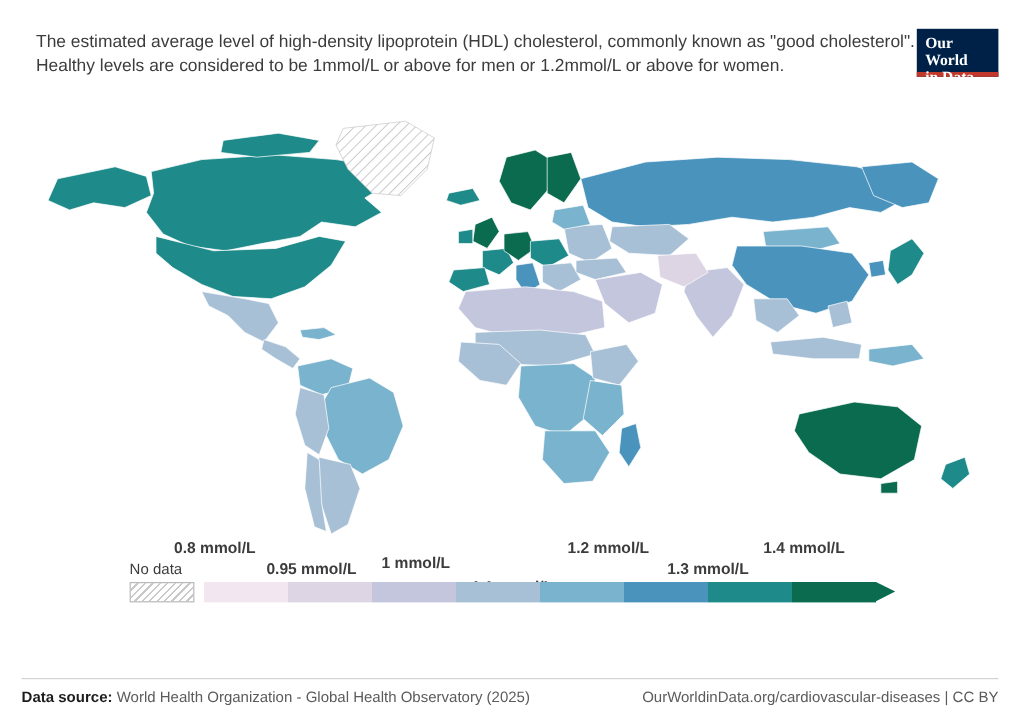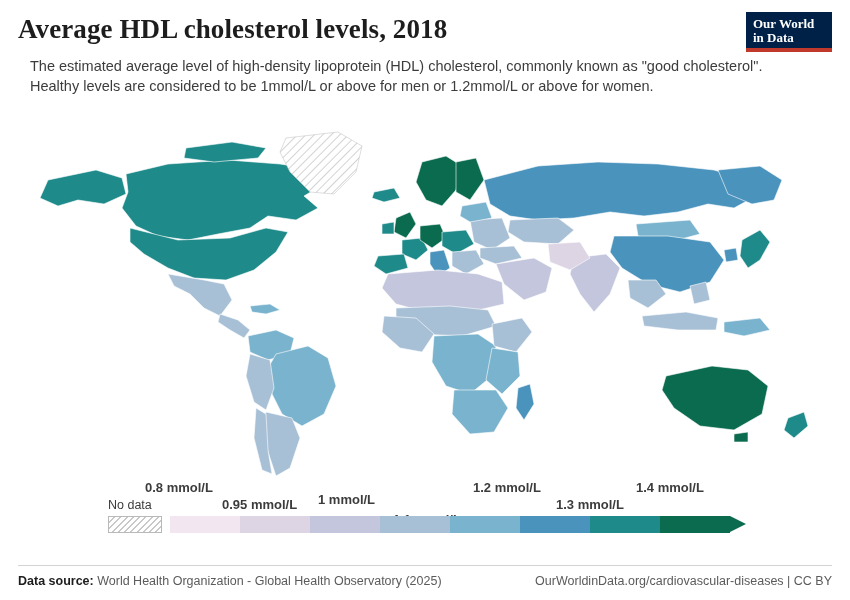--- a/index.html
+++ b/index.html
@@ -38,21 +38,21 @@
     font-size: 14.5px;
     line-height: 1.35;
     color: #3c3c3c;
     max-width: 735px;
     margin: 12px;
   }
   .owid-logo {
     position: absolute;
     top: -2px;
     right: 0;
-    width: 86px;
+    width: 68px;
     height: 40px;
     background: #002147;
     color: #ffffff;
     font-family: "Liberation Serif", serif;
     font-weight: 700;
     font-size: 13px;
     line-height: 14px;
     padding: 5px 6px 0 7px;
     box-sizing: border-box;
     border-bottom: 4px solid #c0392b;
@@ -151,21 +151,20 @@
     margin-top: 4px;
   }
   .footer-right { text-align: center; }
 </style>
 </head>
 <body>
 
 <div class="page">
 
   <div class="header">
-    <h1 class="title">Average HDL cholesterol levels, 2018</h1>
     <p class="subtitle">The estimated average level of high-density lipoprotein (HDL) cholesterol, commonly known as "good cholesterol". Healthy levels are considered to be 1mmol/L or above for men or 1.2mmol/L or above for women.</p>
     <div class="owid-logo">
       <span class="l1">Our World</span>
       <span class="l2">in Data</span>
     </div>
   </div>
 
   <div class="map-wrap">
     <svg width="814" height="370" viewBox="0 0 814 370" xmlns="http://www.w3.org/2000/svg">
       <g stroke="#ffffff" stroke-width="0.6">

